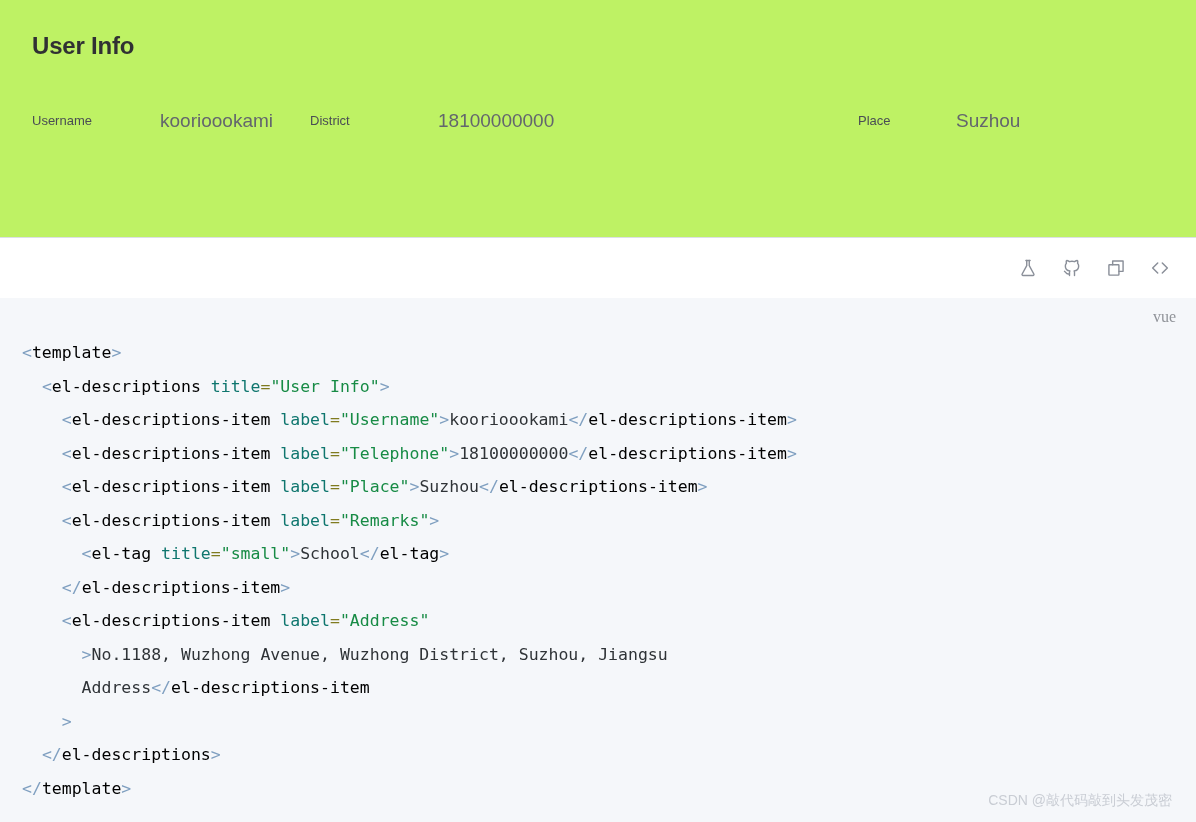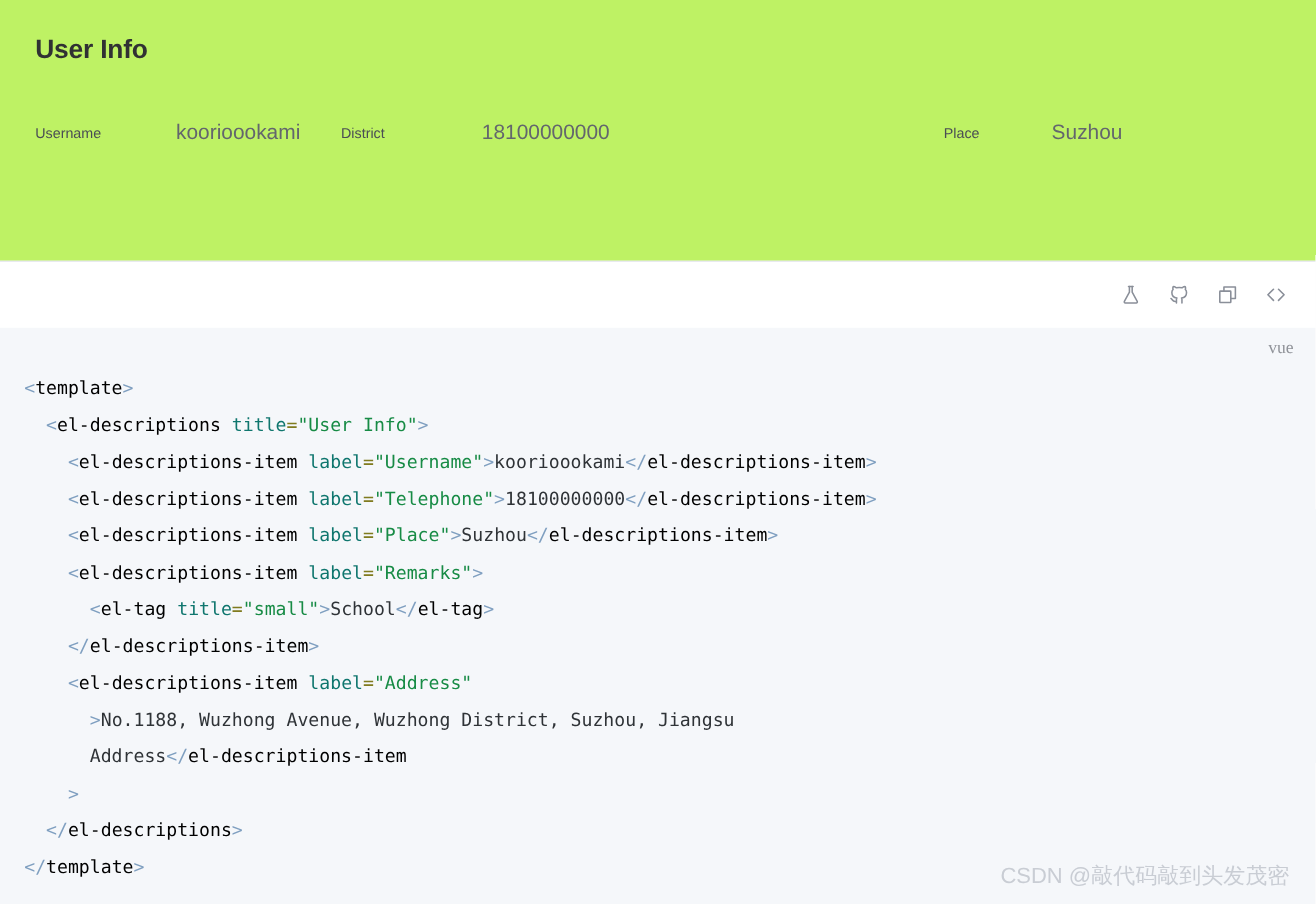--- a/index.html
+++ b/index.html
@@ -141,21 +141,21 @@
   .t-attr   { color: #0f766e; }     
   .t-str    { color: #178b45; }     
   .t-txt    { color: #2f3337; }     
   .t-eq     { color: #807b1f; }
 
   
   .watermark {
     position: absolute;
     right: 24px;
     bottom: 12px;
-    font-size: 20px;
+    font-size: 14px;
     color: #c9cdd4;
     font-family: "Liberation Sans", sans-serif;
     white-space: nowrap;
     user-select: none;
   }
 </style>
 </head>
 <body>
 
 <div class="demo-block">

